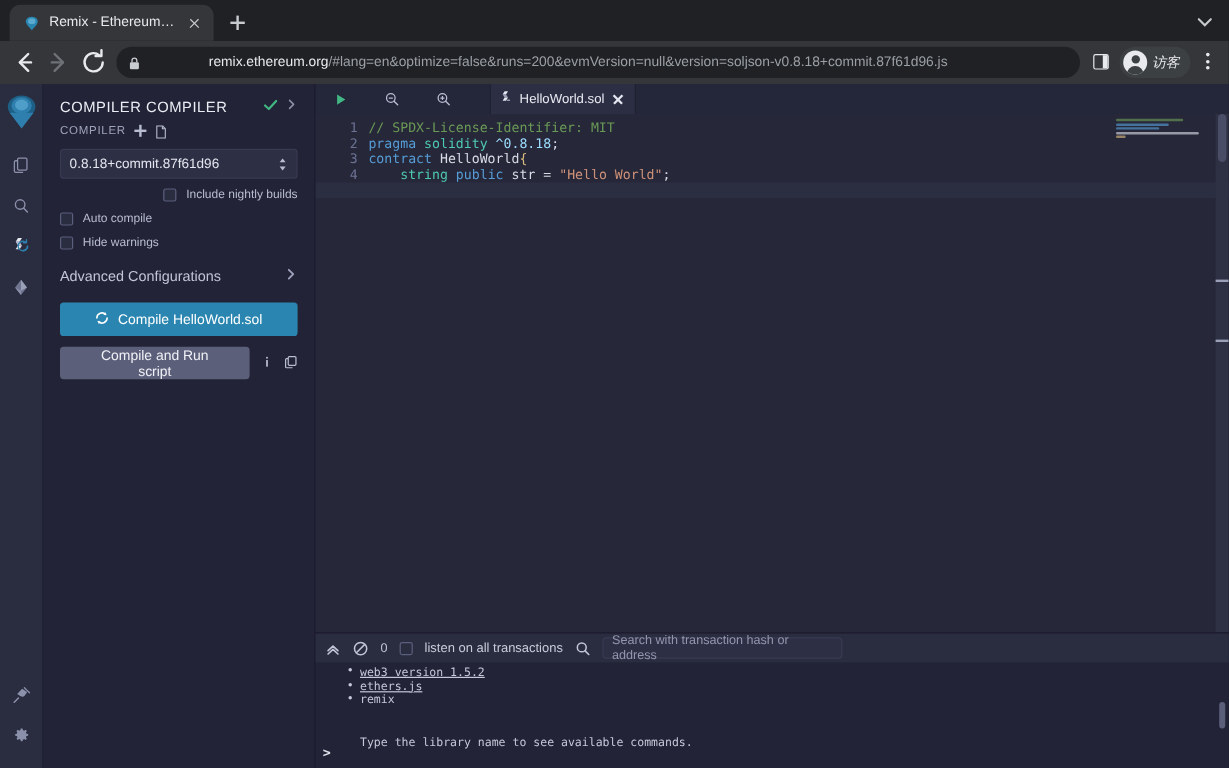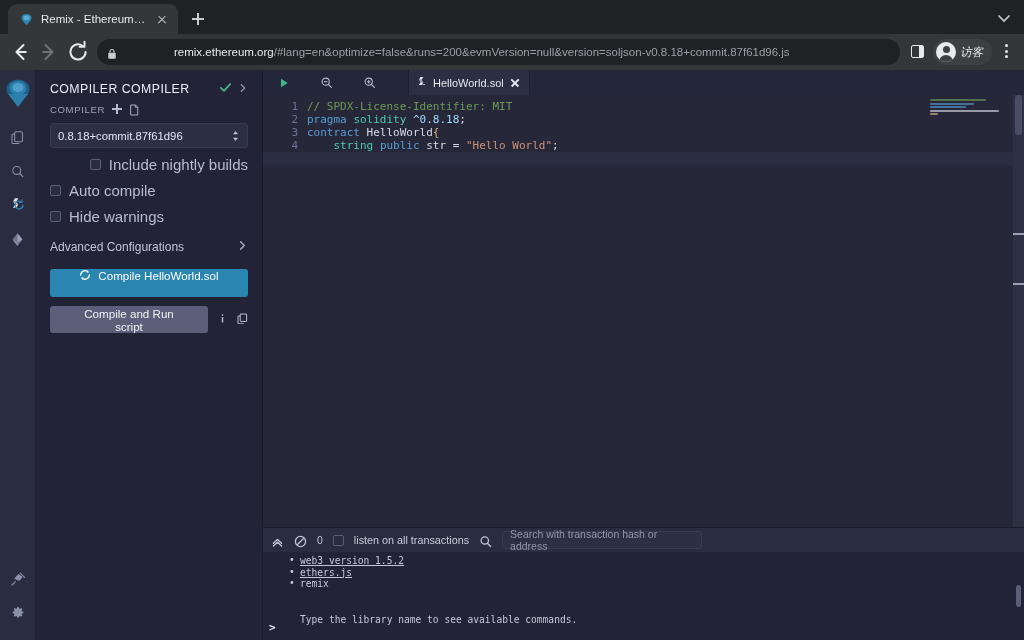--- a/index.html
+++ b/index.html
@@ -156,32 +156,32 @@
   }
   .select-val { flex: 1 1 auto; font-size: 11.3px; color: #e4e6ef; }
   .spinner { width: 9px; position: relative; height: 14px; flex: 0 0 9px; }
 
   .cb-row { display: flex; align-items: center; gap: 8px; margin-bottom: 9px; }
   .cb-row.right { justify-content: flex-end; }
   .cbox {
     width: 11px; height: 11px; flex: 0 0 11px;
     border: 1px solid #5a5f7d; border-radius: 2px; background: #2a2c3f;
   }
-  .cb-label { font-size: 15px; color: #b9bdd1; }
+  .cb-label { font-size: 10px; color: #b9bdd1; }
 
   .adv-row {
     display: flex; align-items: center; margin: 15px 0 15px 0;
   }
   .adv-label { flex: 1 1 auto; font-size: 12px; color: #c2c5d6; }
   .adv-chev { color: #9ea2bb; font-size: 12px; }
 
   .btn-compile {
     height: 28px; background: #2a86b0; border: none; border-radius: 3px;
     color: #fff; font-size: 11.6px; width: 100%;
-    display: flex; justify-content: center; gap: 7px;
+    display: flex; align-items: center; justify-content: center; gap: 7px;
     margin-bottom: 9px; font-family: "Liberation Sans", sans-serif;
   }
   .row-run { display: flex; align-items: center; gap: 9px; }
   .btn-run {
     height: 27px; background: #5c5f7a; border: none; border-radius: 3px;
     color: #f0f1f6; font-size: 11.6px; padding: 0 24px;
     font-family: "Liberation Sans", sans-serif;
   }
   .mini-icon { color: #b9bdd1; font-size: 11px; line-height: 1; }
 

